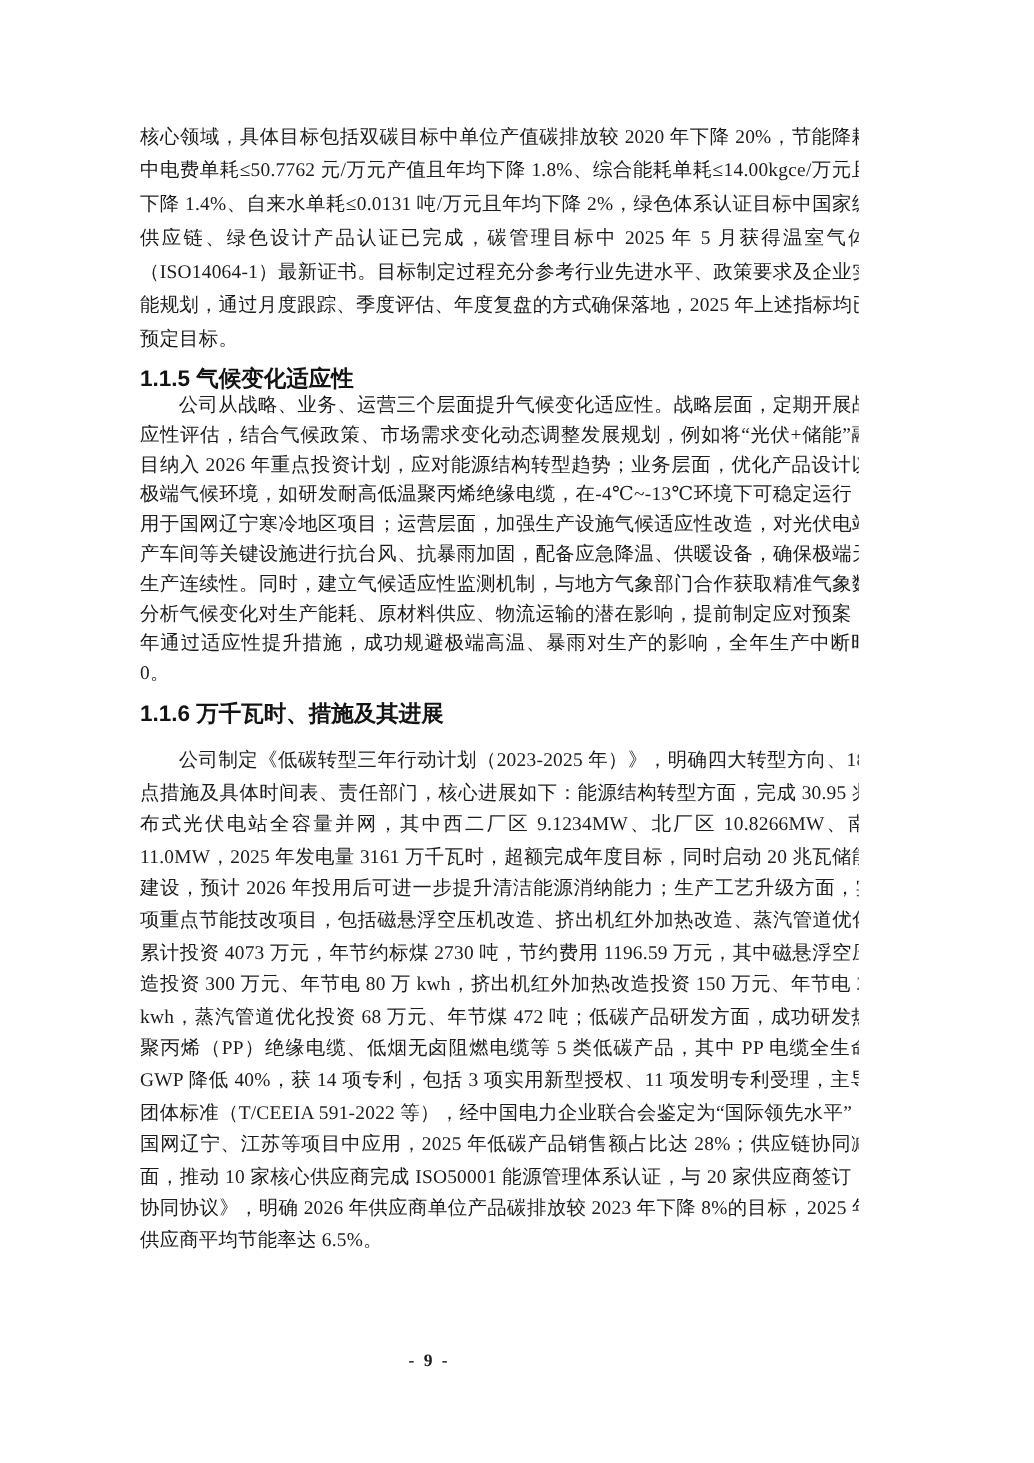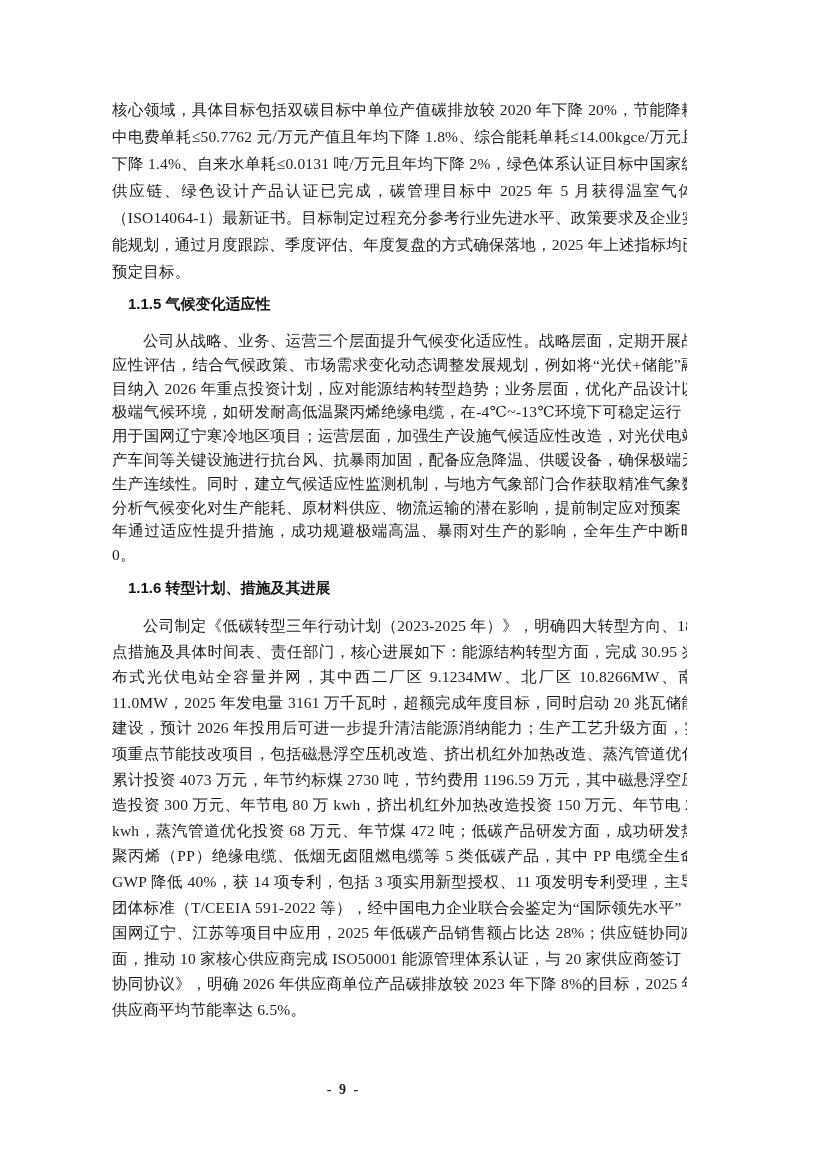--- a/index.html
+++ b/index.html
@@ -36,24 +36,24 @@
     line-height: 23.8px;
     text-indent: 2em;
     margin-top: 0;
   }
   p.p-116 {
     line-height: 25.6px;
     text-indent: 2em;
     margin-top: 15px;
   }
   h3.heading {
-    margin: 16px;
+    margin: 0;
     font-family: "Liberation Sans", "DejaVu Sans", sans-serif;
     font-weight: bold;
-    font-size: 15px;
+    font-size: 18px;
     line-height: 19px;
     color: #141414;
   }
   h3.h-115 { margin-top: 9px; }
   h3.h-116 { margin-top: 11px; }
   .footer {
     position: absolute;
     left: 0;
     top: 1082px;
     width: 100%;
@@ -70,20 +70,20 @@
 
 <div class="page">
   <div class="content">
 
     <p class="body p-cont">核心领域，具体目标包括双碳目标中单位产值碳排放较 2020 年下降 20%，节能降耗目标中电费单耗≤50.7762 元/万元产值且年均下降 1.8%、综合能耗单耗≤14.00kgce/万元且年均下降 1.4%、自来水单耗≤0.0131 吨/万元且年均下降 2%，绿色体系认证目标中国家级绿色供应链、绿色设计产品认证已完成，碳管理目标中 2025 年 5 月获得温室气体核查（ISO14064-1）最新证书。目标制定过程充分参考行业先进水平、政策要求及企业实际产能规划，通过月度跟踪、季度评估、年度复盘的方式确保落地，2025 年上述指标均已达成预定目标。</p>
 
     <h3 class="heading h-115">1.1.5 气候变化适应性</h3>
 
     <p class="body p-115">公司从战略、业务、运营三个层面提升气候变化适应性。战略层面，定期开展战略适应性评估，结合气候政策、市场需求变化动态调整发展规划，例如将“光伏+储能”融合项目纳入 2026 年重点投资计划，应对能源结构转型趋势；业务层面，优化产品设计以适应极端气候环境，如研发耐高低温聚丙烯绝缘电缆，在-4℃~-13℃环境下可稳定运行，已应用于国网辽宁寒冷地区项目；运营层面，加强生产设施气候适应性改造，对光伏电站、生产车间等关键设施进行抗台风、抗暴雨加固，配备应急降温、供暖设备，确保极端天气下生产连续性。同时，建立气候适应性监测机制，与地方气象部门合作获取精准气象数据，分析气候变化对生产能耗、原材料供应、物流运输的潜在影响，提前制定应对预案，2025 年通过适应性提升措施，成功规避极端高温、暴雨对生产的影响，全年生产中断时间为 0。</p>
 
-    <h3 class="heading h-116">1.1.6 转型计划、措施及其进展</h3>
+    <h3 class="heading h-116">1.1.6 万千瓦时、措施及其进展</h3>
 
     <p class="body p-116">公司制定《低碳转型三年行动计划（2023-2025 年）》，明确四大转型方向、18 项重点措施及具体时间表、责任部门，核心进展如下：能源结构转型方面，完成 30.95 兆瓦分布式光伏电站全容量并网，其中西二厂区 9.1234MW、北厂区 10.8266MW、南厂区 11.0MW，2025 年发电量 3161 万千瓦时，超额完成年度目标，同时启动 20 兆瓦储能项目建设，预计 2026 年投用后可进一步提升清洁能源消纳能力；生产工艺升级方面，实施 6 项重点节能技改项目，包括磁悬浮空压机改造、挤出机红外加热改造、蒸汽管道优化等，累计投资 4073 万元，年节约标煤 2730 吨，节约费用 1196.59 万元，其中磁悬浮空压机改造投资 300 万元、年节电 80 万 kwh，挤出机红外加热改造投资 150 万元、年节电 200 万 kwh，蒸汽管道优化投资 68 万元、年节煤 472 吨；低碳产品研发方面，成功研发热塑性聚丙烯（PP）绝缘电缆、低烟无卤阻燃电缆等 5 类低碳产品，其中 PP 电缆全生命周期 GWP 降低 40%，获 14 项专利，包括 3 项实用新型授权、11 项发明专利受理，主导 3 项团体标准（T/CEEIA 591-2022 等），经中国电力企业联合会鉴定为“国际领先水平”，已在国网辽宁、江苏等项目中应用，2025 年低碳产品销售额占比达 28%；供应链协同减碳方面，推动 10 家核心供应商完成 ISO50001 能源管理体系认证，与 20 家供应商签订《低碳协同协议》，明确 2026 年供应商单位产品碳排放较 2023 年下降 8%的目标，2025 年核心供应商平均节能率达 6.5%。</p>
 
   </div>
 
   <div class="footer">- 9 -</div>
 </div>
 
 </body></html>

